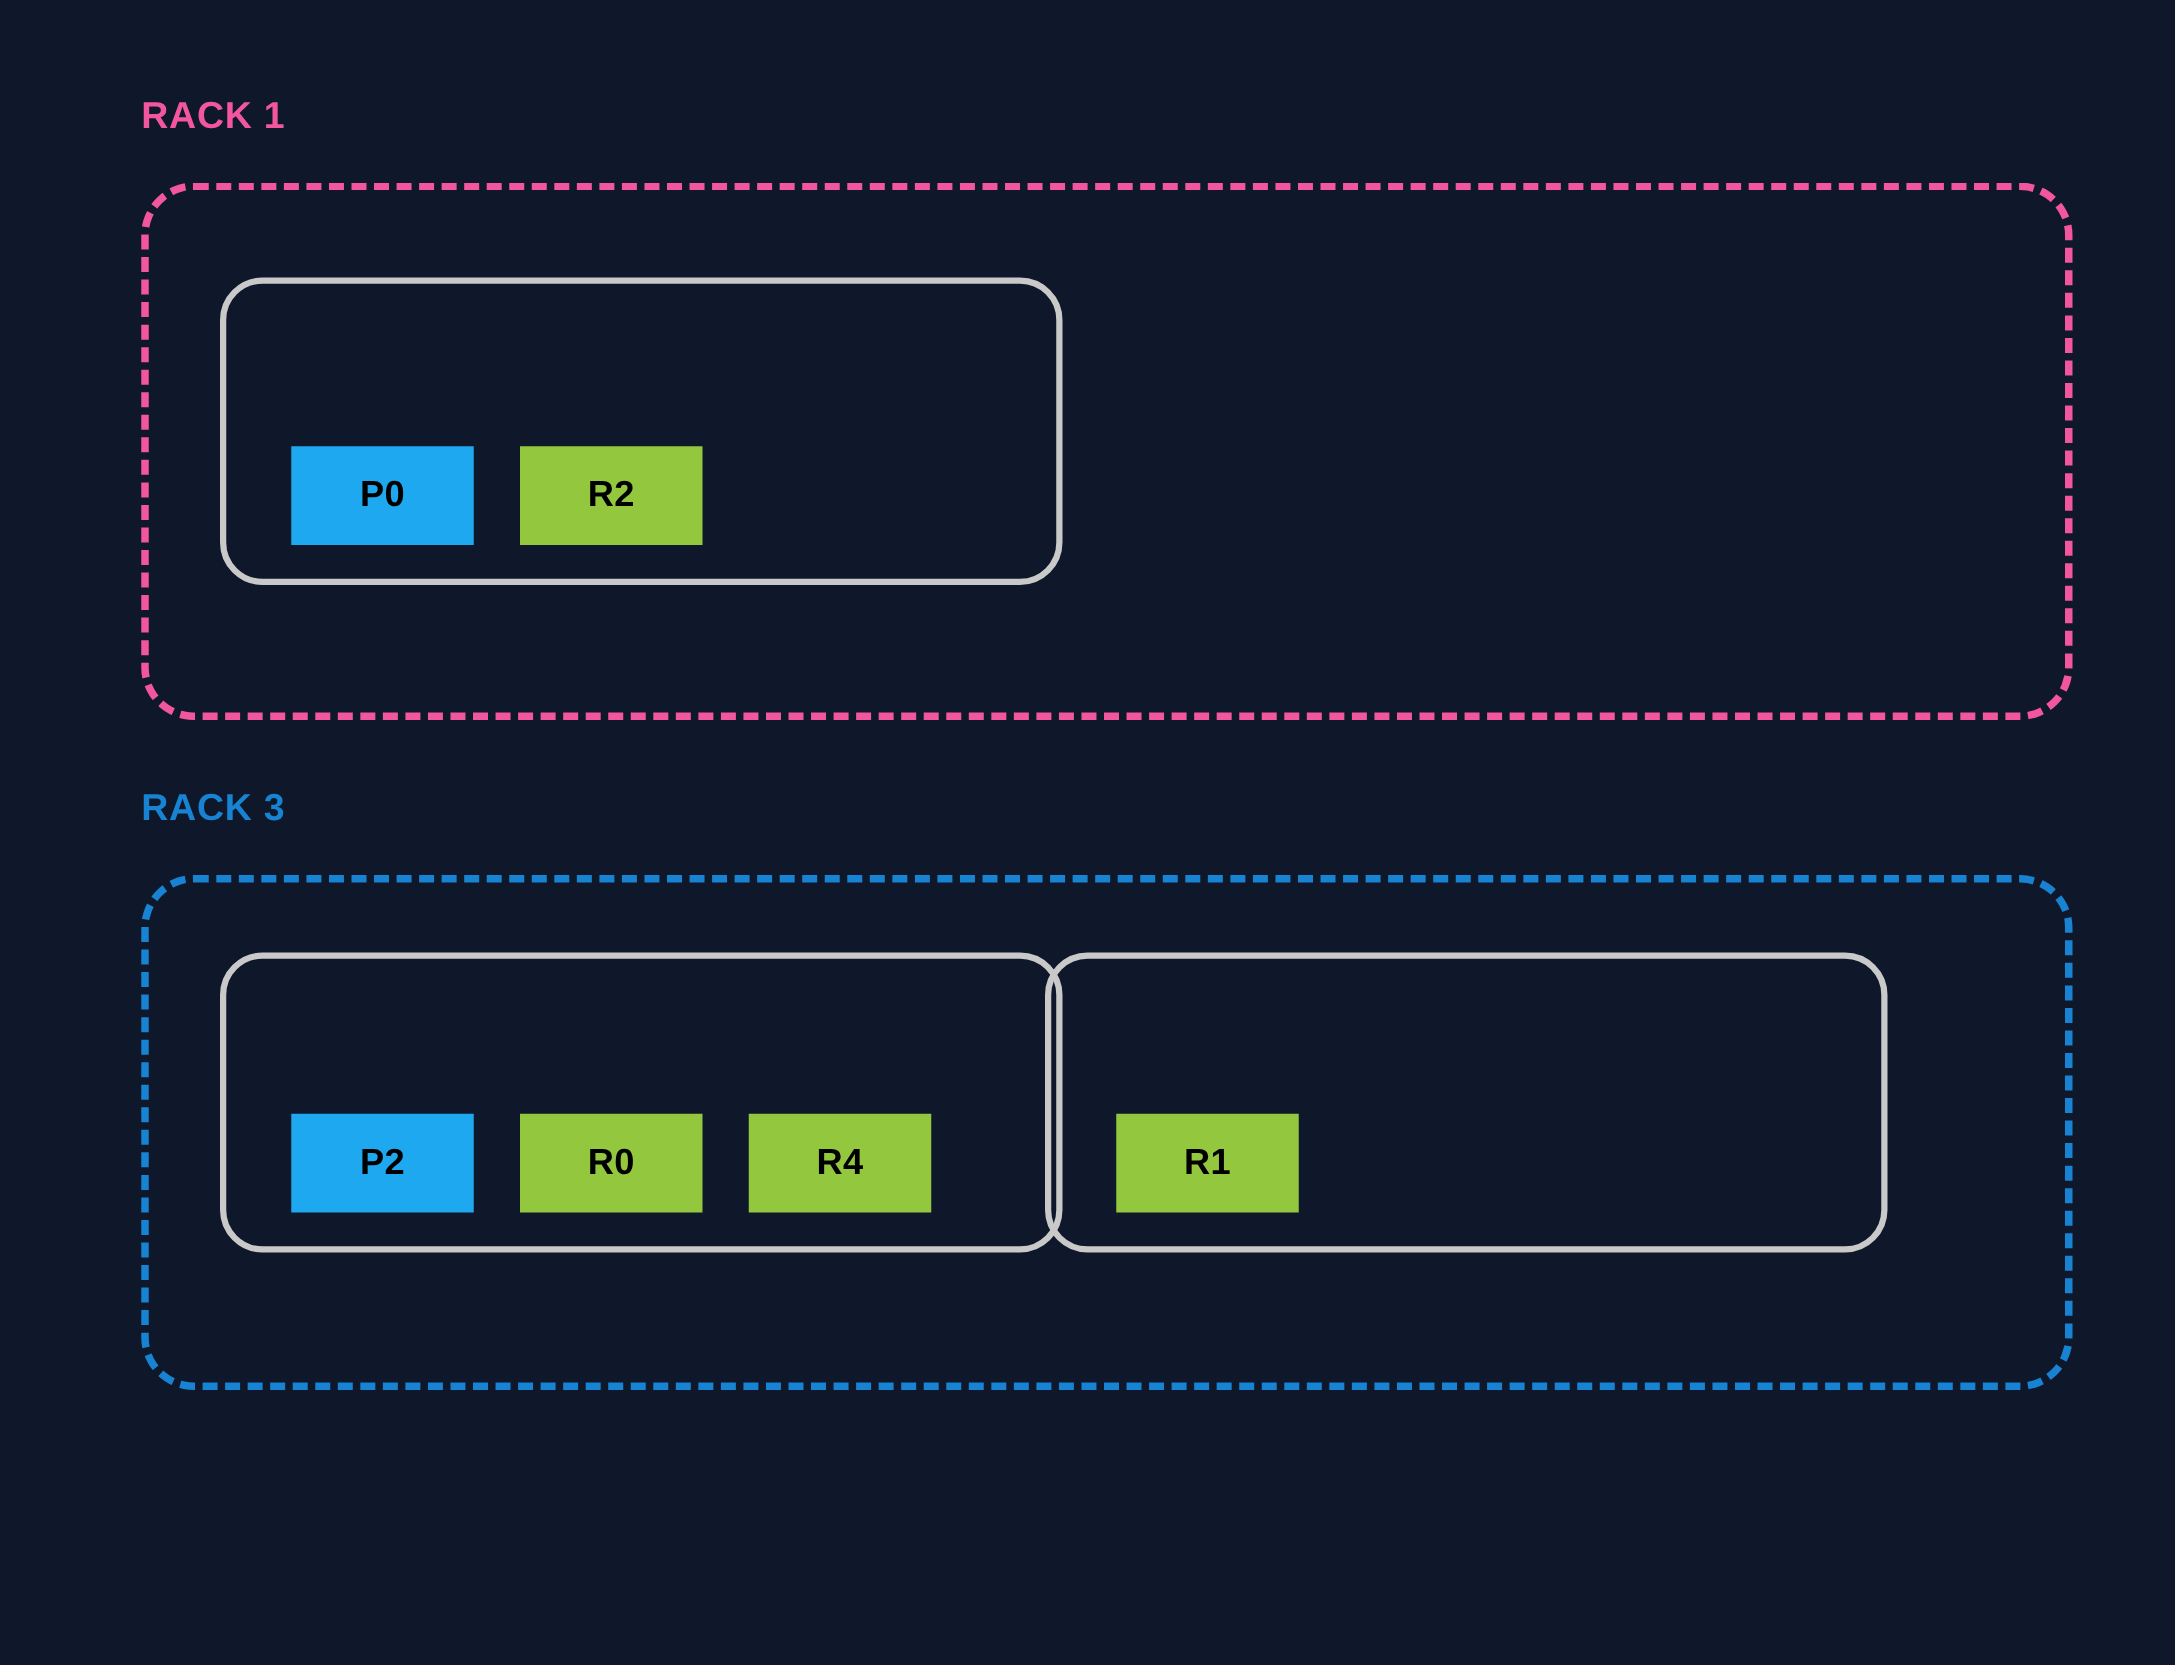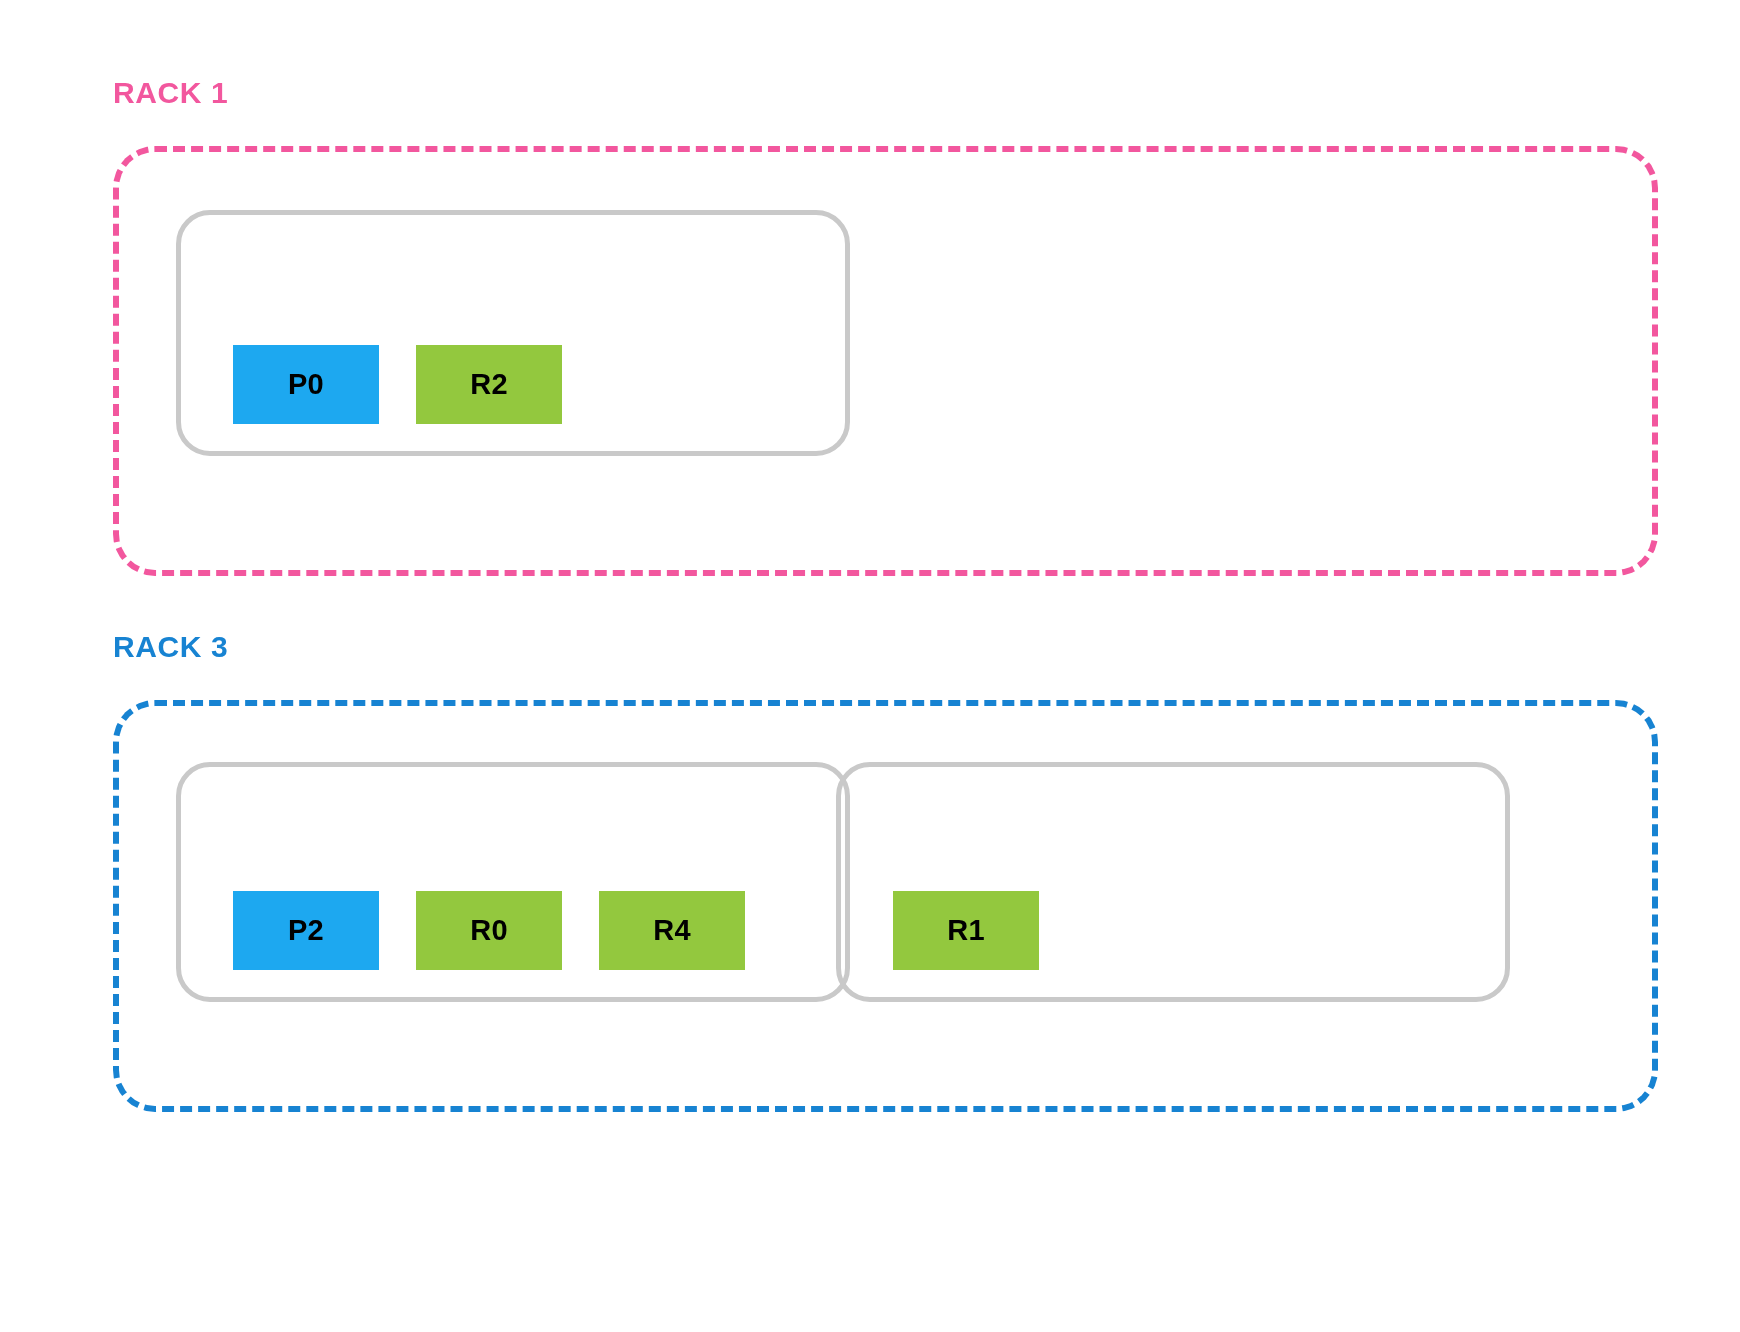--- a/index.html
+++ b/index.html
@@ -4,21 +4,21 @@
 <style>
   html, body {
     margin: 0;
     padding: 0;
     background: #000000;
   }
   #canvas {
     position: relative;
     width: 1740px;
     height: 1332px;
-    background: #ffffff;
+    background: #0f172a;
     font-family: "Liberation Sans", sans-serif;
     overflow: hidden;
   }
 
   
   .rack-label {
     position: absolute;
     font-size: 30px;
     font-weight: 700;
     letter-spacing: 0.6px;
@@ -53,21 +53,21 @@
   }
 
   
   .node {
     position: absolute;
     box-sizing: border-box;
     border: 5px solid #C9C9C9;
     border-radius: 34px;
     background: transparent;
   }
-  .rack1 .node { top: 58px; height: 246px; }
+  .rack1 .node { top: 70px; height: 246px; }
   .rack2 .node { top: 56px; height: 240px; }
   .node.node-a { left: 57px; width: 674px; }
   .node.node-b { left: 717px; width: 674px; }
 
   
   .shard-row {
     position: absolute;
     left: 0;
     right: 0;
     bottom: 27px;

